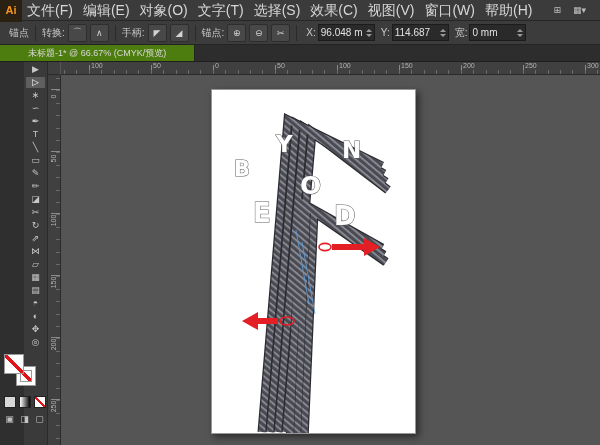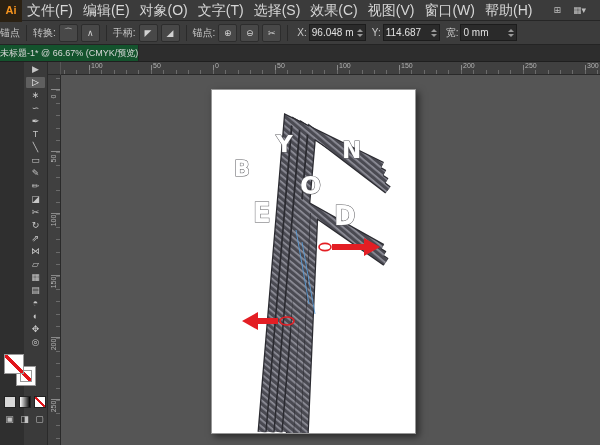--- a/index.html
+++ b/index.html
@@ -11,37 +11,37 @@
   .menu-bar{left:0;top:0;right:0;height:20px;background:#3b3b3b;border-bottom:1px solid #262626;
             display:flex;align-items:center;z-index:6}
   .ai-logo{width:22px;height:24px;background:#2b2113;color:#f7941e;font-weight:bold;font-size:11px;
            display:flex;align-items:center;justify-content:center;flex:0 0 auto}
   .menu-item{font-size:14px;color:#d6d6d6;padding:0 5px;line-height:20px;white-space:nowrap}
   .mb-icons{margin-left:16px;display:flex;gap:12px;color:#bdbdbd;font-size:9px}
   .mb-icons span{cursor:default}
 
   
   .control-bar{left:0;top:21px;right:0;height:23px;background:#3c3c3c;border-bottom:1px solid #242424;
-               display:flex;align-items:center;gap:3px;padding:0 0;font-size:10px;color:#c9c9c9;z-index:5}
+               display:flex;align-items:center;gap:3px;padding:0 9px;font-size:10px;color:#c9c9c9;z-index:5}
   .sep{width:1px;height:16px;background:#2a2a2a;margin:0 3px;flex:0 0 auto}
   .icon-btn{width:17px;height:16px;background:#484848;border:1px solid #2d2d2d;color:#d2d2d2;font-size:9px;
             display:flex;align-items:center;justify-content:center;border-radius:2px;flex:0 0 auto}
   .cb-label{white-space:nowrap}
   .field{display:flex;align-items:center;margin-left:3px}
   .f-box{display:flex;align-items:center;background:#2a2a2a;border:1px solid #1c1c1c;height:15px;padding:0 2px;margin-left:2px}
   .f-val{color:#e2e2e2;font-size:10px;min-width:42px;text-align:left}
   .spin{display:flex;flex-direction:column;gap:2px;margin-left:3px}
   .spin i{width:0;height:0;border-left:3px solid transparent;border-right:3px solid transparent;display:block}
   .spin .up{border-bottom:3px solid #9a9a9a}
   .spin .dn{border-top:3px solid #9a9a9a}
 
   
   .tab-bar{left:0;top:45px;right:0;height:16px;background:#2d2d2d;border-bottom:1px solid #1f1f1f;display:flex;z-index:4}
-  .doc-tab{background:#14532d;border-right:1px solid #252525;color:#d8d8d8;font-size:9px;
-           padding:0 0;line-height:16px;white-space:nowrap}
+  .doc-tab{background:#4d7c0f;border-right:1px solid #252525;color:#d8d8d8;font-size:9px;
+           padding:0 28px;line-height:16px;white-space:nowrap}
 
   
   .dock-strip{left:0;top:62px;width:24px;bottom:0;background:#2f2f2f;border-right:1px solid #282828;z-index:3}
   .left-panel{left:24px;top:62px;width:23px;bottom:0;background:#3a3a3a;border-right:1px solid #2a2a2a;z-index:3}
   .tools{position:absolute;left:0;top:2px;width:23px;display:flex;flex-direction:column;align-items:center;gap:2px}
   .tool{width:19px;height:11px;color:#c6c6c6;font-size:9px;line-height:11px;text-align:center;border-radius:1px}
   .tool.active{background:#5f5f5f;color:#fff}
   .fs-widget{position:absolute;left:-20px;top:292px;width:38px;height:36px}
   .fs-fill{position:absolute;left:0;top:0;width:18px;height:18px;border:1px solid #999;
            background:linear-gradient(45deg,#fff 44%,#e0151b 44%,#e0151b 56%,#fff 56%)}

